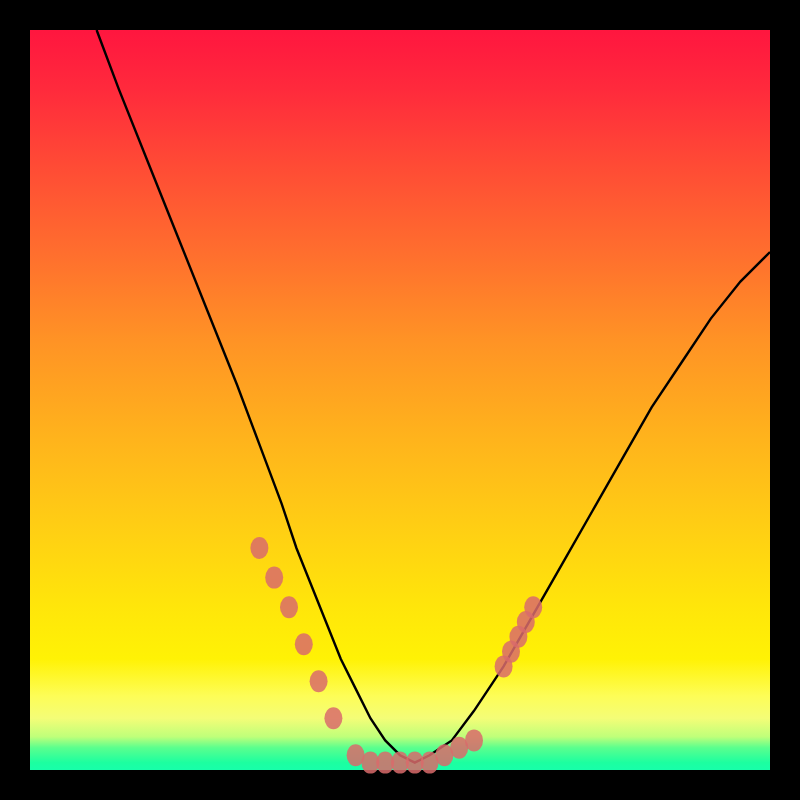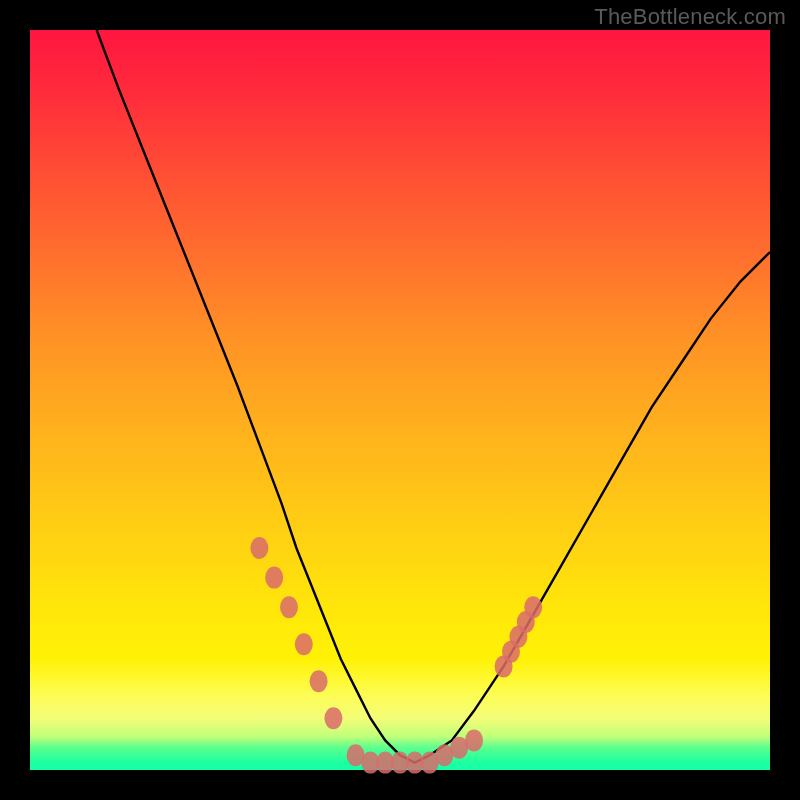--- a/index.html
+++ b/index.html
@@ -87,14 +87,13 @@
           <ellipse cx="429.2" cy="717.8" rx="9" ry="11" fill="#d96b6b" fill-opacity="0.85"></ellipse>
           <ellipse cx="444.0" cy="710.4" rx="9" ry="11" fill="#d96b6b" fill-opacity="0.85"></ellipse>
           <ellipse cx="473.6" cy="636.4" rx="9" ry="11" fill="#d96b6b" fill-opacity="0.85"></ellipse>
           <ellipse cx="481.0" cy="621.6" rx="9" ry="11" fill="#d96b6b" fill-opacity="0.85"></ellipse>
           <ellipse cx="488.4" cy="606.8" rx="9" ry="11" fill="#d96b6b" fill-opacity="0.85"></ellipse>
           <ellipse cx="495.8" cy="592.0" rx="9" ry="11" fill="#d96b6b" fill-opacity="0.85"></ellipse>
           <ellipse cx="503.2" cy="577.2" rx="9" ry="11" fill="#d96b6b" fill-opacity="0.85"></ellipse>
         </g>
     </svg>
   </div>
-  <div class="watermark">TheBottleneck.com</div>
 </div>
 
 </body></html>

